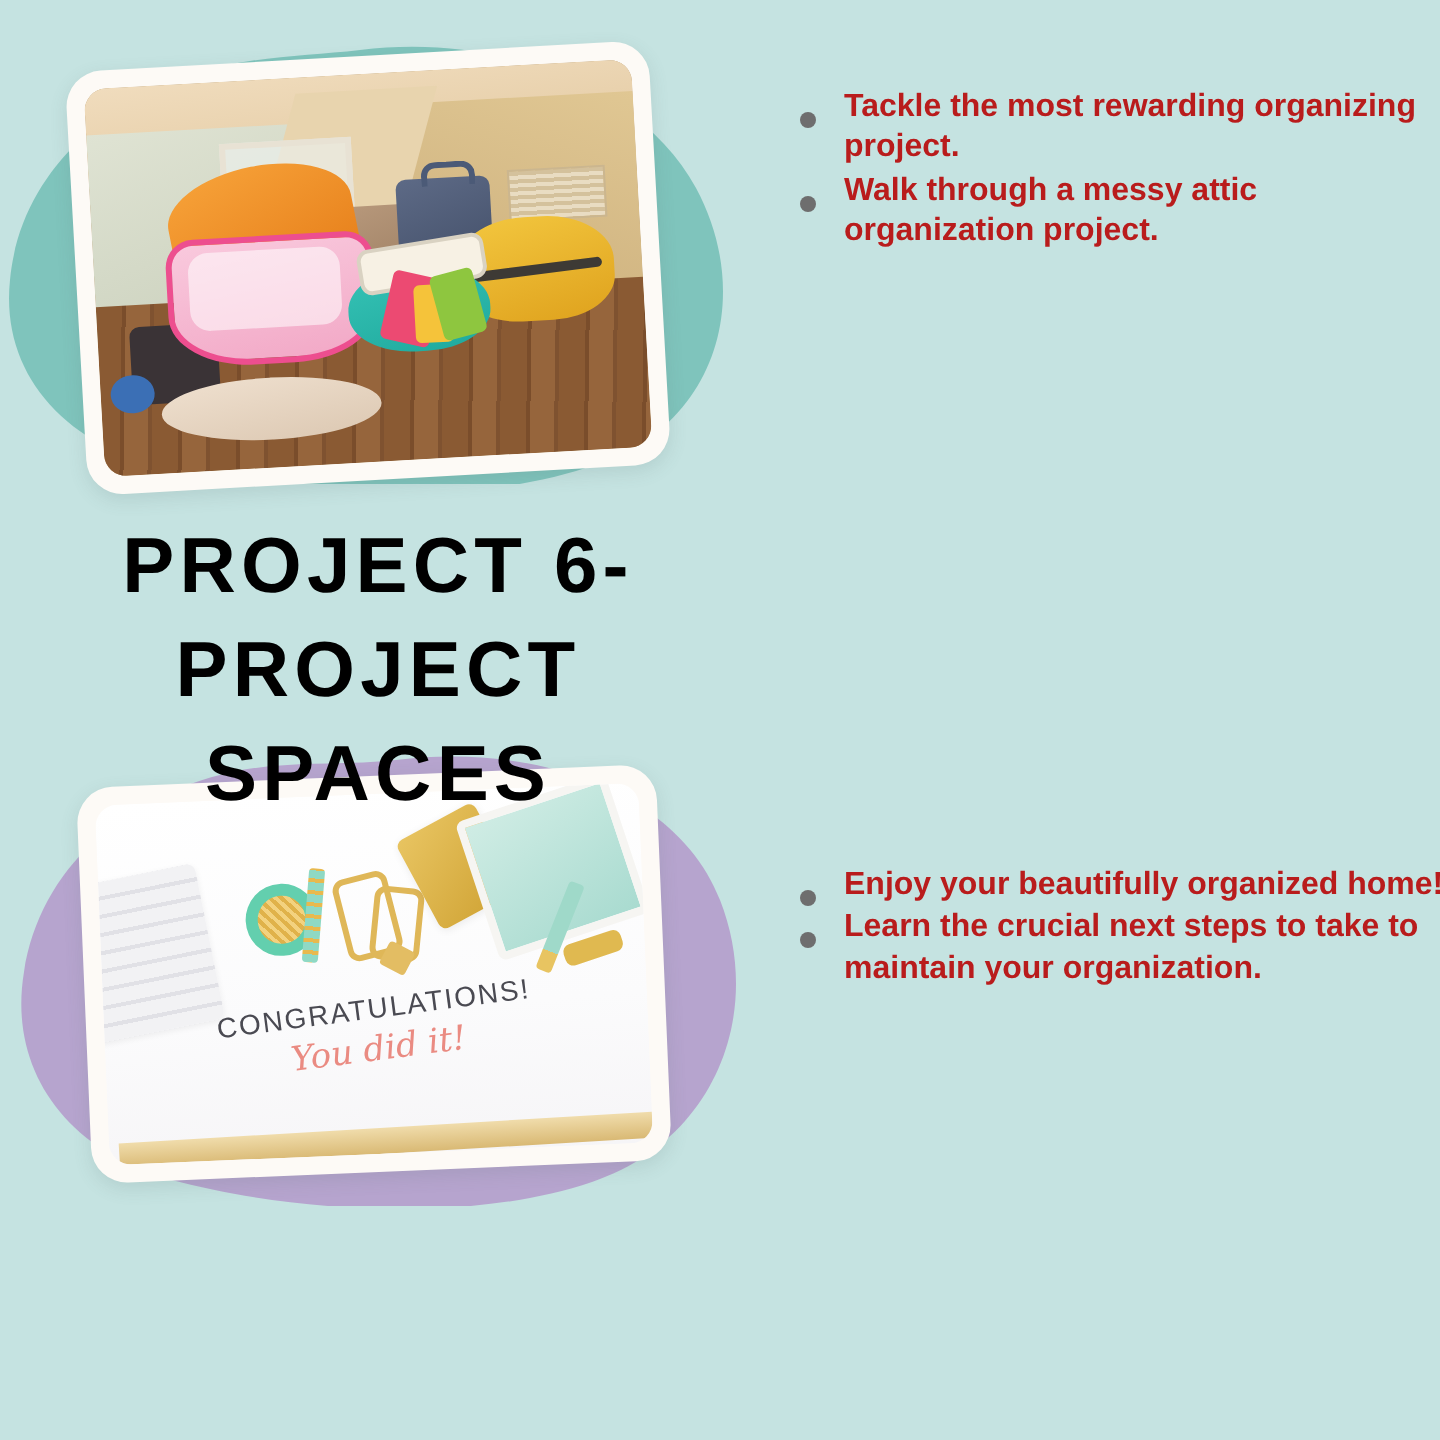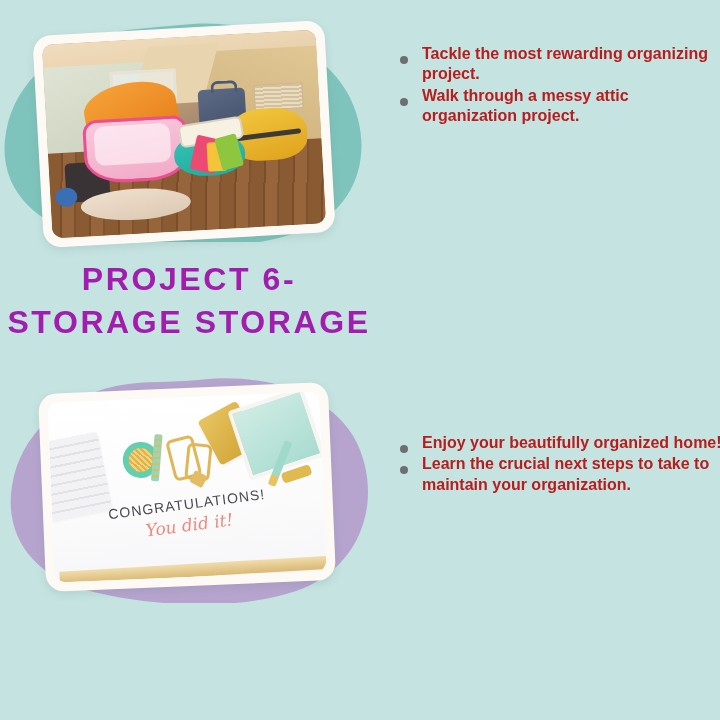--- a/index.html
+++ b/index.html
@@ -266,24 +266,24 @@
     font-size: 17px;
     color: #ea8b82;
     margin-top: 3px;
   }
 
   
   .caption {
     position: absolute;
     z-index: 3;
     text-align: center;
-    color: #a21caf;
+    color: #000000;
     font-family: "Liberation Sans", sans-serif;
     font-weight: bold;
-    font-size: 32px;
+    font-size: 39px;
     line-height: 1.33;
     letter-spacing: 2.6px;
   }
   .caption-project { left: 0; top: 258px; width: 378px; }
   .caption-wrapup  { left: 0; top: 600px; width: 378px; }
 
   
   .bullets {
     position: absolute;
     z-index: 3;
@@ -348,21 +348,21 @@
         <div class="toy-bar"></div>
         <div class="toy-red"></div>
         <div class="toy-yellow"></div>
         <div class="toy-green"></div>
       </div>
     </div>
   </div>
 
   <div class="caption caption-project">
     <div>PROJECT 6-</div>
-    <div>STORAGE STORAGE</div>
+    <div>PROJECT SPACES</div>
   </div>
 
   <ul class="bullets bullets-top">
     <li>Tackle the most rewarding organizing project.</li>
     <li>Walk through a messy attic organization project.</li>
   </ul>
 
   <div class="blob blob-purple">
     <svg viewBox="0 0 360 225" width="360" height="225" aria-hidden="true">
       <path d="M188 2 C262 -7 330 20 350 72 C372 128 348 192 286 213 C224 234 136 228 76 212 C22 197 -6 156 2 108 C10 56 52 20 106 8 C134 2 162 5 188 2 Z" fill="#b6a4ce"></path>

